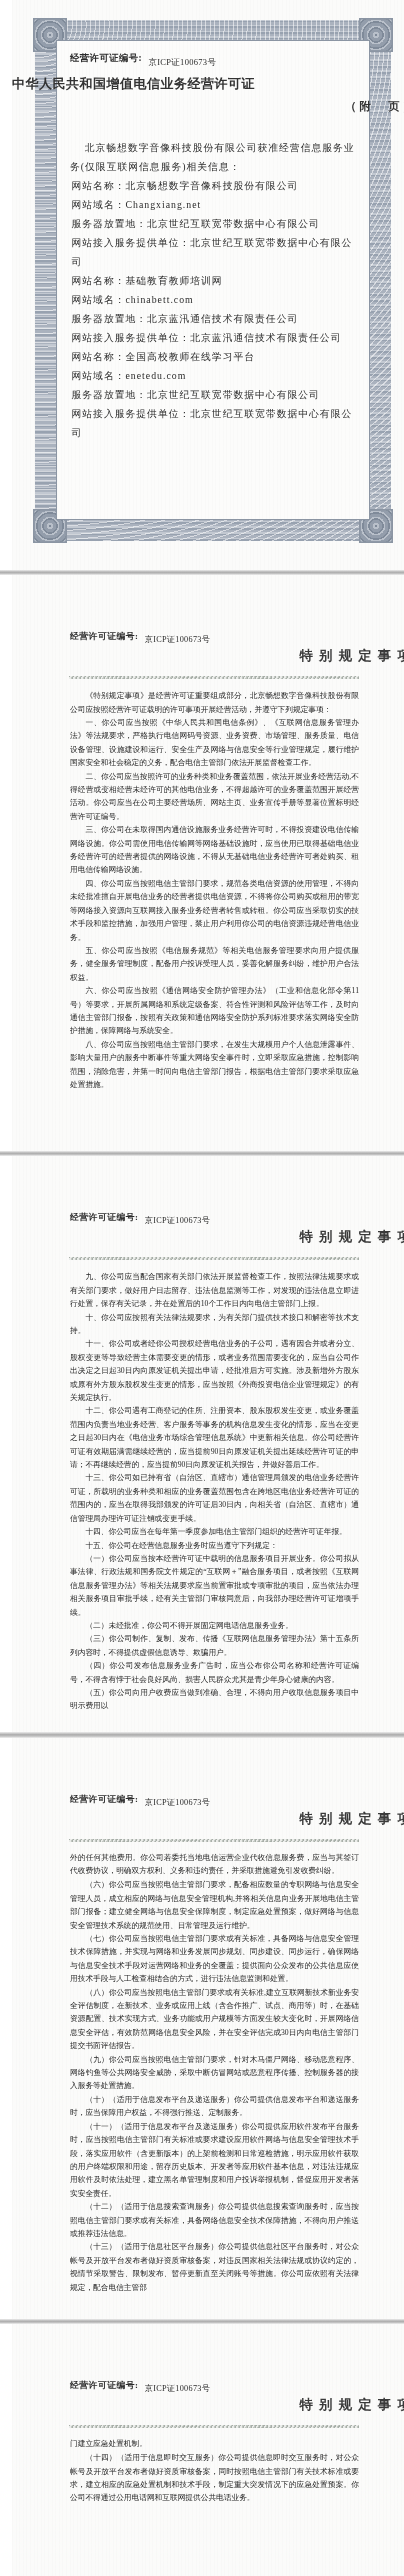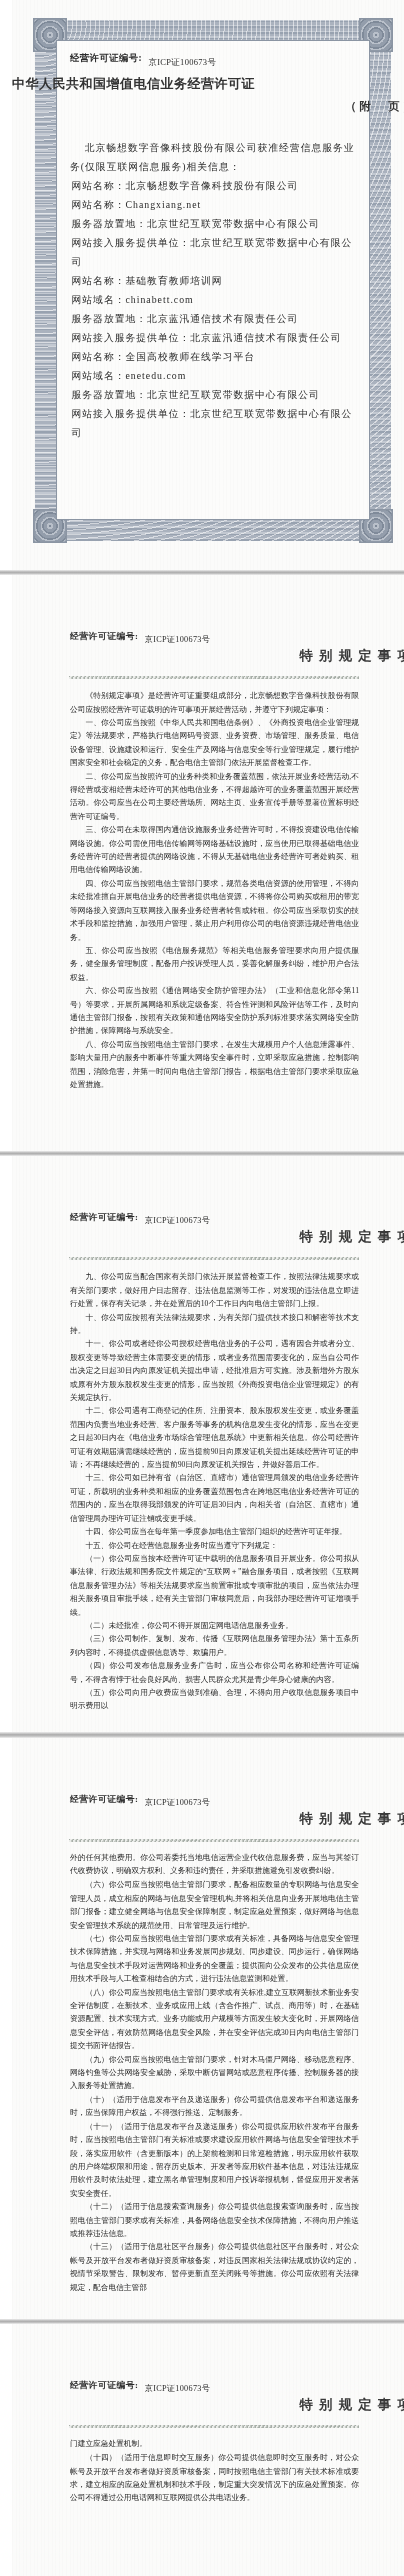--- a/index.html
+++ b/index.html
@@ -67,21 +67,21 @@
     <div class="p1-header">
       <span class="num-label">经营许可证编号:</span><span class="num-value">京ICP证100673号</span>
     </div>
     <h1 class="p1-title">中华人民共和国增值电信业务经营许可证</h1>
     <h2 class="p1-sub">（附　页）</h2>
     <div class="p1-body">
       <p class="intro">北京畅想数字音像科技股份有限公司获准经营信息服务业务(仅限互联网信息服务)相关信息：</p>
       <div>
 
       <p class="fld">网站名称：北京畅想数字音像科技股份有限公司</p>
-          <p class="fld">网站名称：Changxiang.net</p>
+          <p class="fld">网站域名：Changxiang.net</p>
           <p class="fld">服务器放置地：北京世纪互联宽带数据中心有限公司</p>
           <p class="fld">网站接入服务提供单位：北京世纪互联宽带数据中心有限公司</p>
           <p class="fld">网站名称：基础教育教师培训网</p>
           <p class="fld">网站域名：chinabett.com</p>
           <p class="fld">服务器放置地：北京蓝汛通信技术有限责任公司</p>
           <p class="fld">网站接入服务提供单位：北京蓝汛通信技术有限责任公司</p>
           <p class="fld">网站名称：全国高校教师在线学习平台</p>
           <p class="fld">网站域名：enetedu.com</p>
           <p class="fld">服务器放置地：北京世纪互联宽带数据中心有限公司</p>
           <p class="fld">网站接入服务提供单位：北京世纪互联宽带数据中心有限公司</p>
@@ -93,21 +93,21 @@
 
   <section class="sheet" style="height:576px">
     <div class="sp-header">
       <span class="num-label">经营许可证编号:</span><span class="num-value">京ICP证100673号</span>
     </div>
     <h2 class="sp-title">特别规定事项</h2>
     <div class="zigzag"></div>
     <div class="sp-body">
 
     <p class="para">《特别规定事项》是经营许可证重要组成部分，北京畅想数字音像科技股份有限公司应按照经营许可证载明的许可事项开展经营活动，并遵守下列规定事项：</p>
-        <p class="para">一、你公司应当按照《中华人民共和国电信条例》、《外商投资电信企业管理规定》等法规要求，严格执行电信网码号资源、业务资费、市场管理、服务质量、电信设备管理、设施建设和运行、安全生产及网络与信息安全等行业管理规定，履行维护国家安全和社会稳定的义务，配合电信主管部门依法开展监督检查工作。</p>
+        <p class="para">一、你公司应当按照《中华人民共和国电信条例》、《互联网信息服务管理办法》等法规要求，严格执行电信网码号资源、业务资费、市场管理、服务质量、电信设备管理、设施建设和运行、安全生产及网络与信息安全等行业管理规定，履行维护国家安全和社会稳定的义务，配合电信主管部门依法开展监督检查工作。</p>
         <p class="para">二、你公司应当按照许可的业务种类和业务覆盖范围，依法开展业务经营活动,不得经营或变相经营未经许可的其他电信业务，不得超越许可的业务覆盖范围开展经营活动。你公司应当在公司主要经营场所、网站主页、业务宣传手册等显著位置标明经营许可证编号。</p>
         <p class="para">三、你公司在未取得国内通信设施服务业务经营许可时，不得投资建设电信传输网络设施。你公司需使用电信传输网等网络基础设施时，应当使用已取得基础电信业务经营许可的经营者提供的网络设施，不得从无基础电信业务经营许可者处购买、租用电信传输网络设施。</p>
         <p class="para">四、你公司应当按照电信主管部门要求，规范各类电信资源的使用管理，不得向未经批准擅自开展电信业务的经营者提供电信资源，不得将你公司购买或租用的带宽等网络接入资源向互联网接入服务业务经营者转售或转租。你公司应当采取切实的技术手段和监控措施，加强用户管理，禁止用户利用你公司的电信资源违规经营电信业务。</p>
         <p class="para">五、你公司应当按照《电信服务规范》等相关电信服务管理要求向用户提供服务，健全服务管理制度，配备用户投诉受理人员，妥善化解服务纠纷，维护用户合法权益。</p>
         <p class="para">六、你公司应当按照《通信网络安全防护管理办法》（工业和信息化部令第11号）等要求，开展所属网络和系统定级备案、符合性评测和风险评估等工作，及时向通信主管部门报备，按照有关政策和通信网络安全防护系列标准要求落实网络安全防护措施，保障网络与系统安全。</p>
         <p class="para">八、你公司应当按照电信主管部门要求，在发生大规模用户个人信息泄露事件、影响大量用户的服务中断事件等重大网络安全事件时，立即采取应急措施，控制影响范围，消除危害，并第一时间向电信主管部门报告，根据电信主管部门要求采取应急处置措施。</p>
       </div>
     <div class="page-no">1/4</div>
   </section>
 

